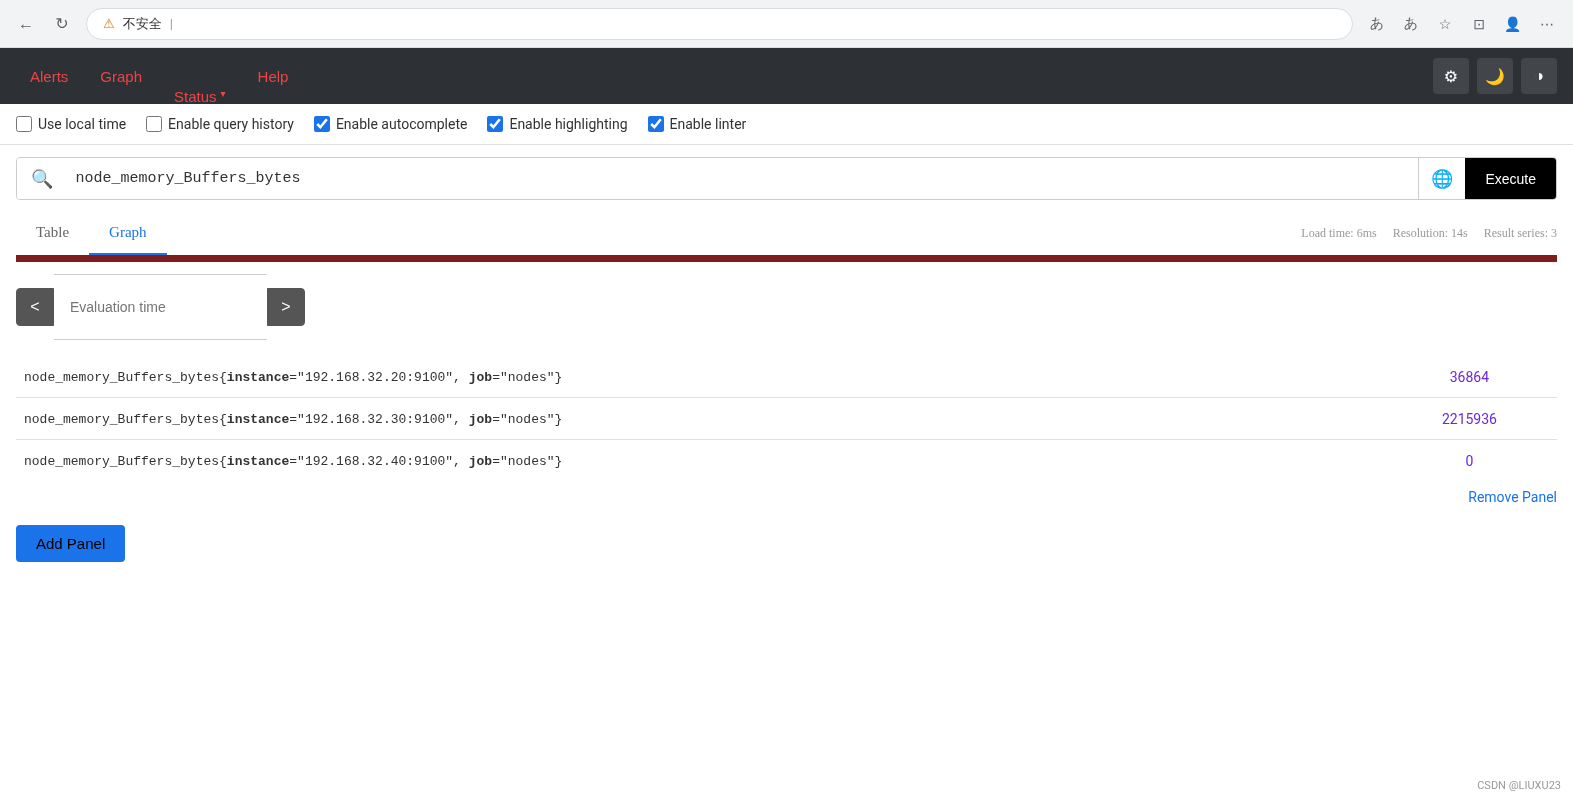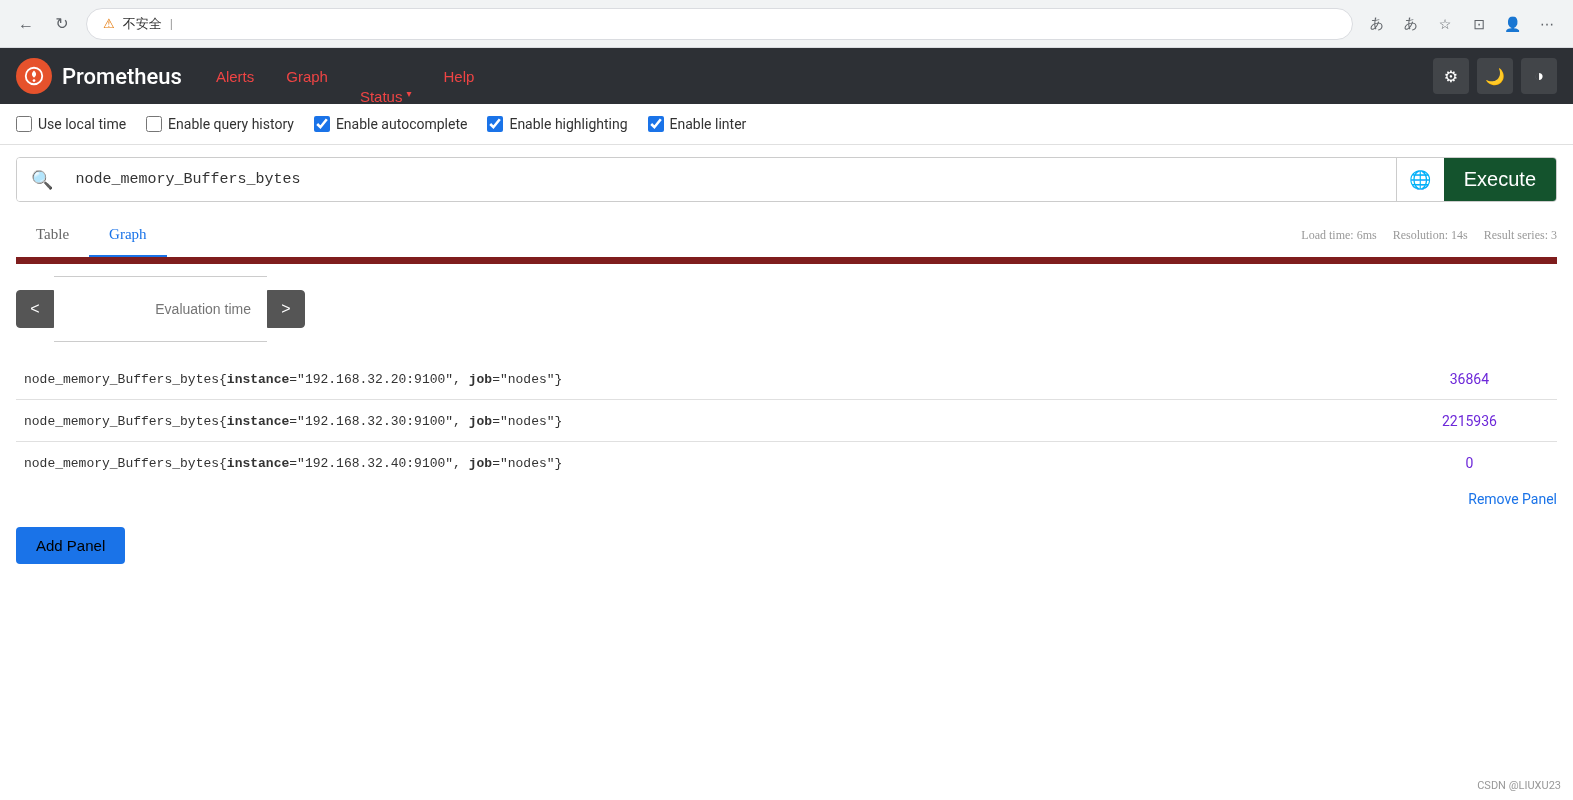--- a/index.html
+++ b/index.html
@@ -103,22 +103,22 @@
       flex: 1; border: none; outline: none; font-size: 15px;
       font-family: 'Courier New', monospace; padding: 10px 8px;
       color: #333;
     }
     .search-bar-globe {
       padding: 10px 12px; background: #fff; border-left: 1px solid #ccc;
       display: flex; align-items: center; justify-content: center;
       font-size: 18px; color: #666; cursor: pointer;
     }
     .execute-btn {
-      padding: 10px 20px; background: #14532d; color: #fff;
-      border: none; cursor: pointer; font-size: 20px; font-weight: 500;
+      padding: 10px 20px; background: #000000; color: #fff;
+      border: none; cursor: pointer; font-size: 14px; font-weight: 500;
     }
 
     
     .content-area { padding: 0 16px; }
 
     
     .tabs-row {
       display: flex; align-items: center; justify-content: space-between;
       border-bottom: 7px solid #7f1d1d; margin-bottom: 12px; font-family: Liberation Serif, serif;
     }
@@ -136,21 +136,21 @@
     }
     .eval-nav-btn {
       width: 38px; height: 38px; background: #555; border: 1px solid #555;
       color: #fff; cursor: pointer; font-size: 16px; display: flex;
       align-items: center; justify-content: center; border-radius: 4px;
     }
     .eval-nav-btn:first-child { border-radius: 4px 0 0 4px; }
     .eval-nav-btn:last-child { border-radius: 0 4px 4px 0; }
     .eval-time-input {
       border: 1px solid #ccc; border-left: none; border-right: none;
-      padding: 24px 16px; min-width: 180px; text-align: right;
+      padding: 24px 16px; min-width: 180px; text-align: left;
       font-size: 14px; color: #999; background: #fff; outline: none;
     }
 
     
     .results-table { width: 100%; border-collapse: collapse; }
     .results-table tr { border-bottom: 1px solid #e0e0e0; }
     .results-table tr:last-child { border-bottom: none; }
     .results-table td { padding: 12px 8px; vertical-align: middle; }
     .results-table td:last-child { text-align: center; color: #6d28d9; font-size: 14px; }
     .metric-text { font-size: 13px; color: #333; font-family: 'Courier New', monospace; }
@@ -197,30 +197,20 @@
     <button class="browser-action-btn">あ</button>
     <button class="browser-action-btn">☆</button>
     <button class="browser-action-btn">⊡</button>
     <button class="browser-action-btn">👤</button>
     <button class="browser-action-btn">⋯</button>
   </div>
 </div>
 
 
 <div class="app-navbar">
-  <div class="app-logo">
-    <div class="app-logo-icon">
-      <svg width="22" height="22" viewBox="0 0 24 24" fill="white">
-        <circle cx="12" cy="12" r="9" fill="none" stroke="white" stroke-width="2"></circle>
-        <path d="M12 6 C9 9 9 11 12 14 C15 11 15 9 12 6Z" fill="white"></path>
-        <circle cx="12" cy="17" r="1.5" fill="white"></circle>
-      </svg>
-    </div>
-    <span class="app-logo-text">Prometheus</span>
-  </div>
   <div class="nav-links">
     <button class="nav-link">Alerts</button>
     <button class="nav-link">Graph</button>
     <button class="nav-link nav-link-status">
       Status <span class="caret">▾</span>
     </button>
     <button class="nav-link">Help</button>
   </div>
   <div class="navbar-right">
     <button class="navbar-icon-btn">

